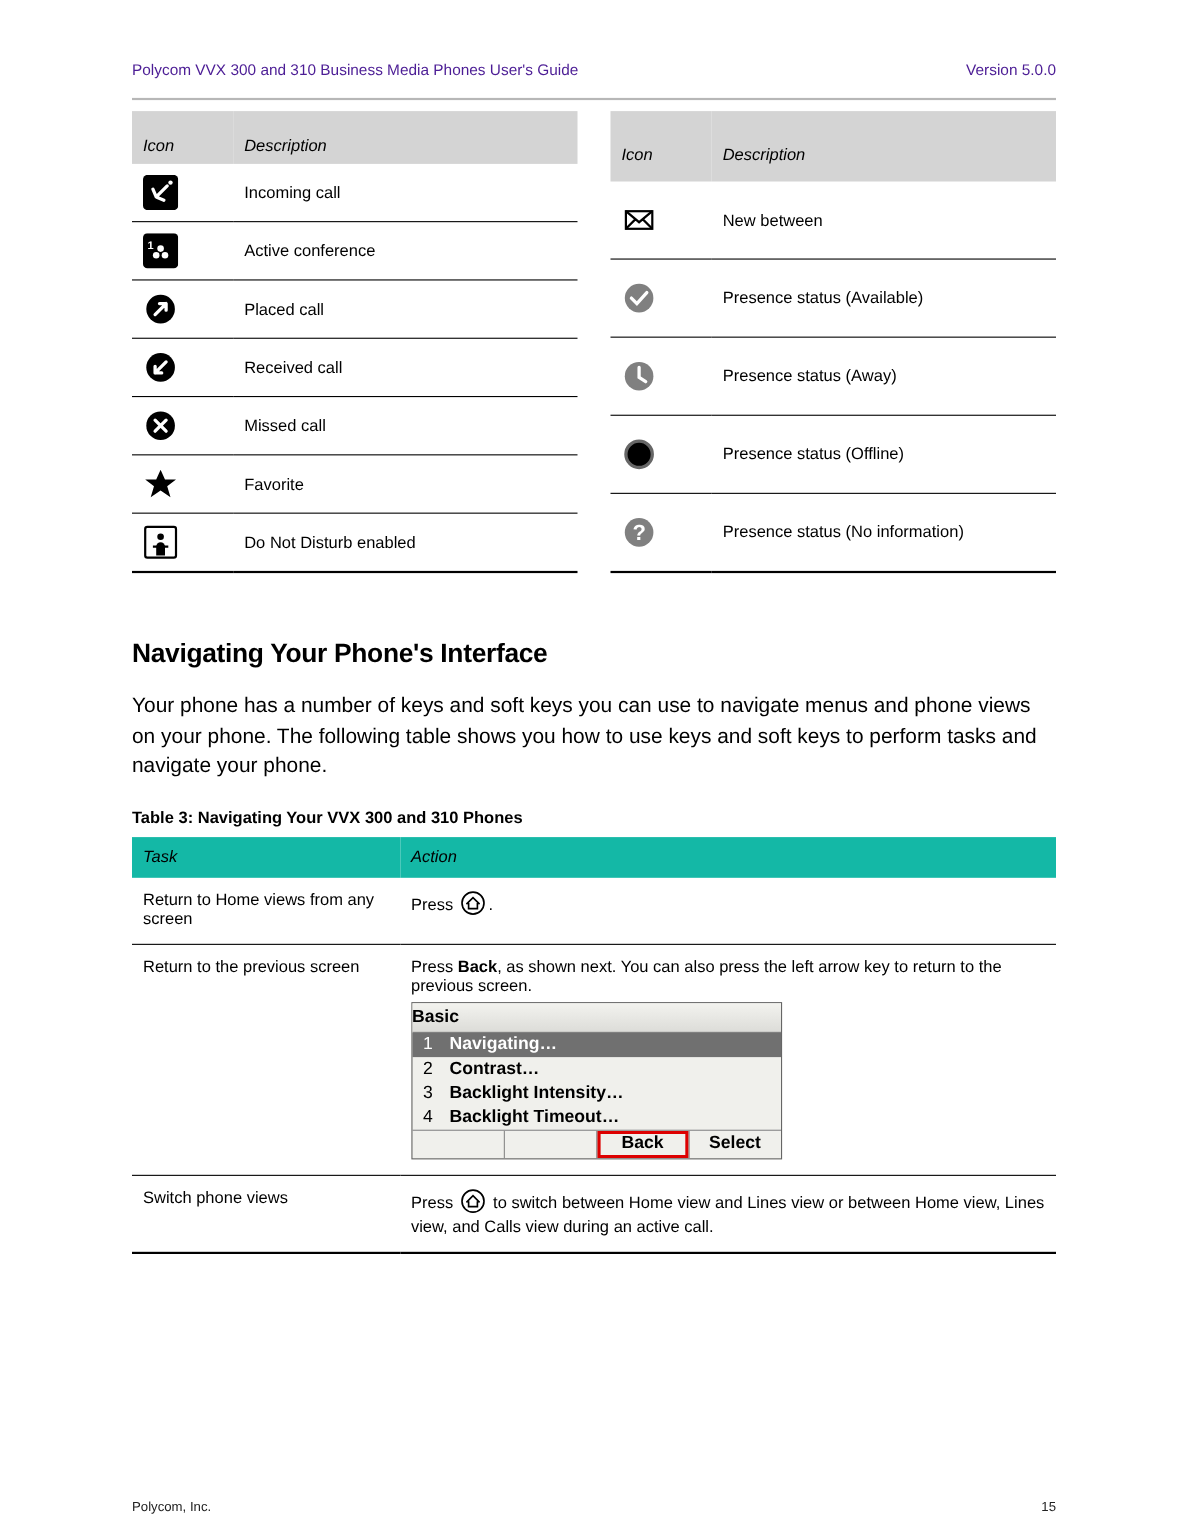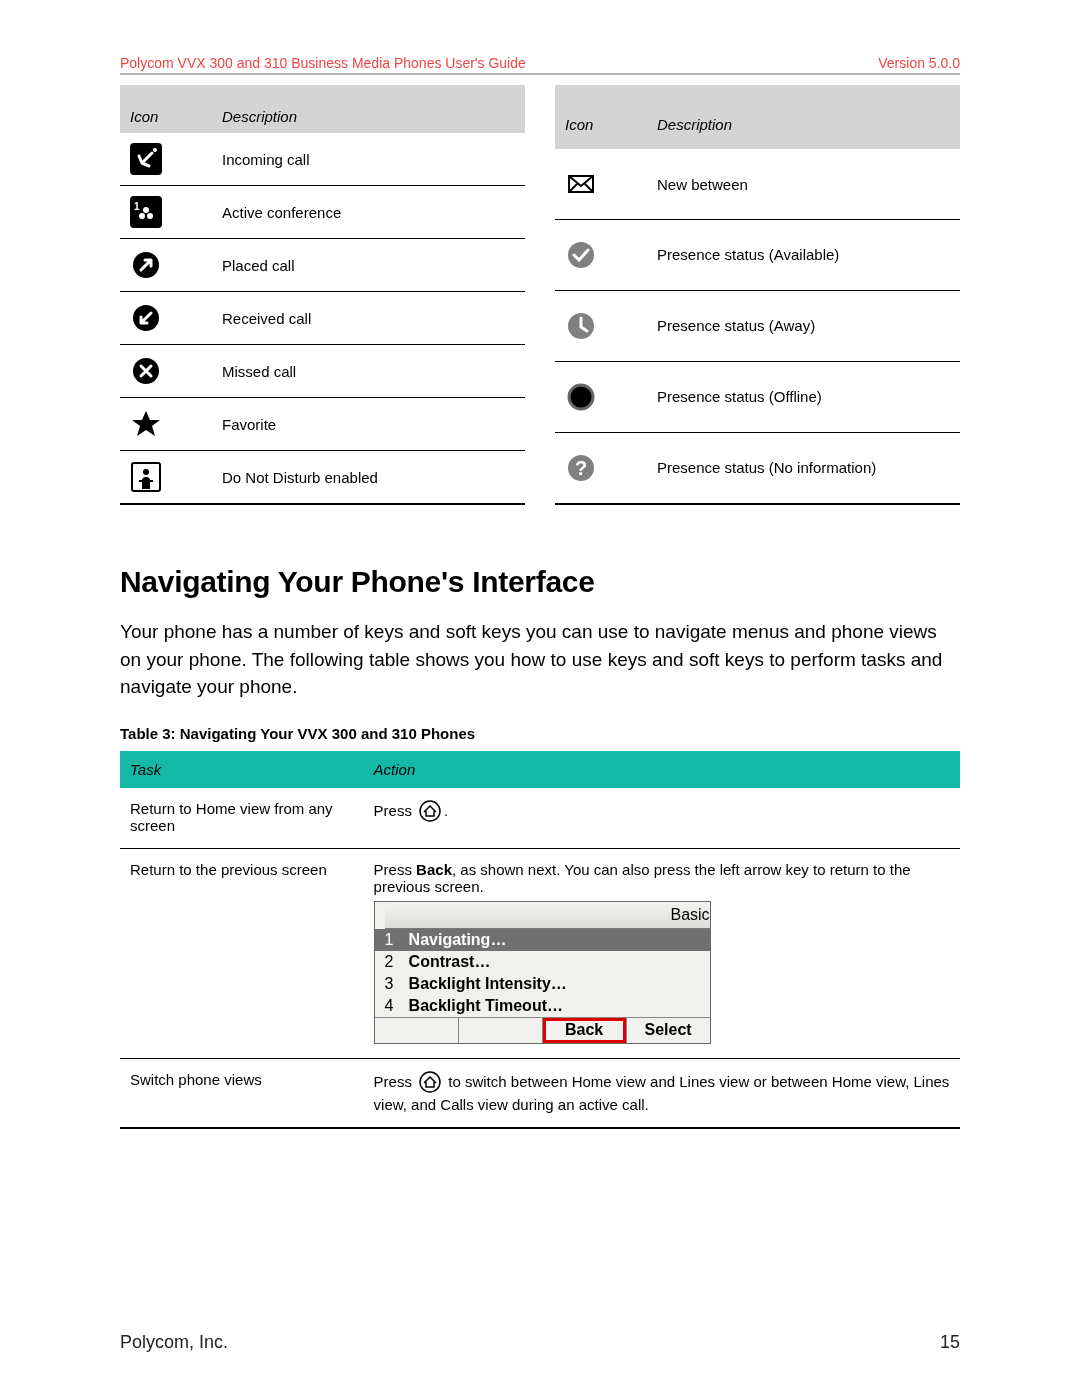--- a/index.html
+++ b/index.html
@@ -13,33 +13,33 @@
     width: 1080px;
     height: 1397px;
     padding: 55px 120px 40px 120px;
     box-sizing: border-box;
     position: relative;
   }
   .header {
     display: flex;
     justify-content: space-between;
     font-size: 14px;
-    color: #ef4444;
-    padding-bottom: 2px;
+    color: #4c1d95;
+    padding-bottom: 18px;
     border-bottom: 2px solid #b7b7b7;
     margin-bottom: 10px;
   }
   .footer {
     position: absolute;
-    bottom: 44px;
+    bottom: 20px;
     left: 120px;
     right: 120px;
     display: flex;
     justify-content: space-between;
-    font-size: 18px;
+    font-size: 12px;
     color: #222;
   }
 
   
   .icon-tables {
     display: flex;
     gap: 30px;
     margin-top: 10px;
   }
   .icon-table {
@@ -59,21 +59,21 @@
     border-bottom: 1px solid #000;
     padding: 10px 10px;
     vertical-align: middle;
   }
   .icon-table tr:last-child td { border-bottom: 2px solid #000; }
   .icon-cell { width: 55px; text-align: left; }
   .icon-cell svg { width: 32px; height: 32px; display: block; }
 
   
   h1 {
-    font-size: 30px;
+    font-size: 24px;
     font-weight: 700;
     margin: 60px 0 12px 0;
     letter-spacing: -0.3px;
   }
   .intro {
     font-size: 19px;
     line-height: 1.45;
     margin-bottom: 24px;
   }
   .table-caption {
@@ -106,26 +106,25 @@
   
   .phone-panel {
     width: 335px;
     border: 1px solid #666;
     margin-top: 6px;
     background: #f0f0ec;
     font-family: Arial, Helvetica, sans-serif;
   }
   .phone-titlebar {
     background: linear-gradient(#f3f3ef,#dcdcd8);
-    text-align: right;
-    font-weight: 400;
+    text-align: left;
+    font-weight: 700;
     font-size: 16px;
     padding: 4px 0;
     border-bottom: 1px solid #777;
-    margin-left: 10px;
   }
   .phone-list {
     font-size: 16px;
     font-weight: 700;
   }
   .phone-row {
     display: flex;
     padding: 2px 6px 2px 10px;
   }
   .phone-row .num {
@@ -309,21 +308,21 @@
   <div class="table-caption">Table 3: Navigating Your VVX 300 and 310 Phones</div>
 
   <table class="task-table">
     <tbody>
         <tr>
       <th class="col-task">Task</th>
       <th>Action</th>
     </tr>
 
     <tr>
-      <td>Return to Home view from any screen</td>
+      <td>Return to Home views from any screen</td>
       <td>
         <span>Press </span>
         <span class="home-key">
           <svg width="22" height="22" viewBox="0 0 22 22">
                 <circle cx="11" cy="11" r="10" fill="none" stroke="#000" stroke-width="1.5"></circle>
                 <path d="M5 12 L11 6 L17 12 M7 11 v5 h8 v-5" fill="none" stroke="#000" stroke-width="1.5"></path>
               </svg>
         </span><span>.</span>
       </td>
     </tr>

